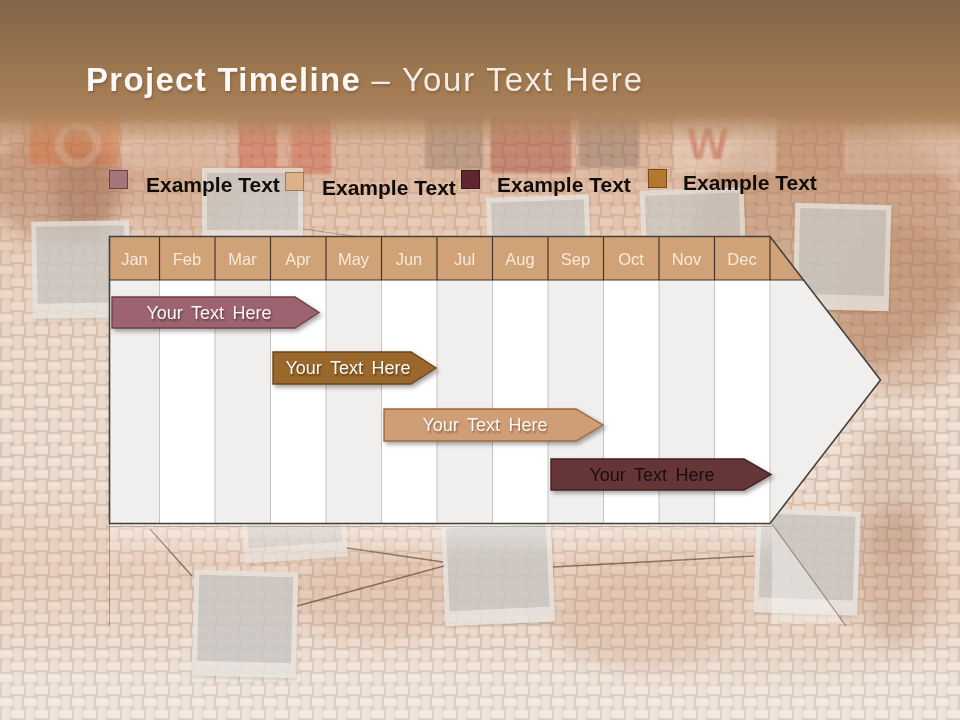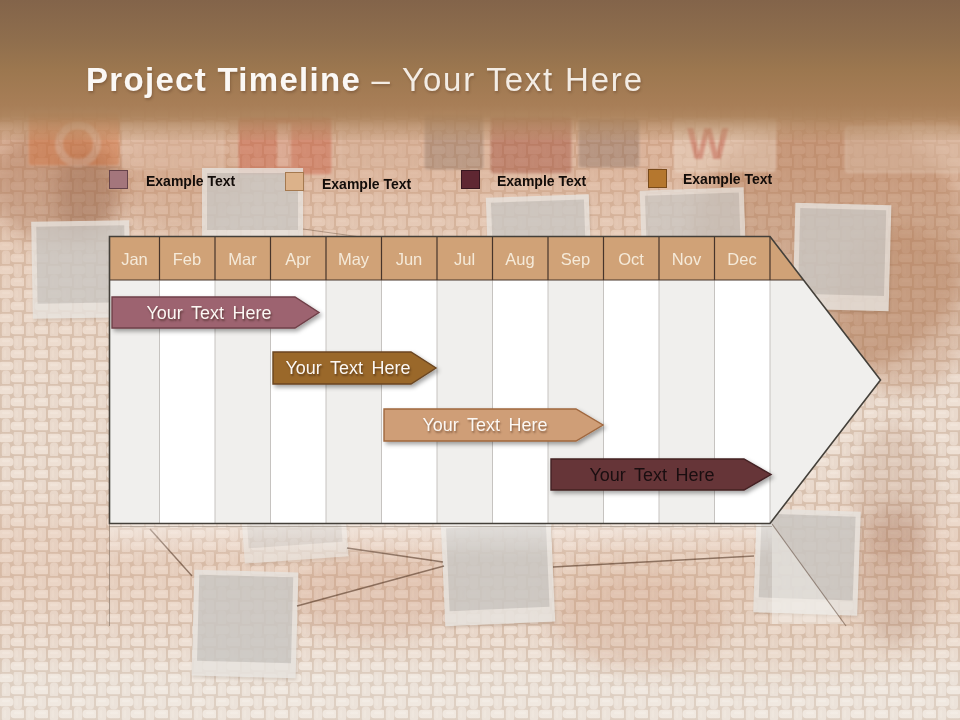--- a/index.html
+++ b/index.html
@@ -23,21 +23,21 @@
       rgba(240,231,222,0.28) 680px,
       rgba(242,234,226,0.30) 720px);}
   .blob{border-radius:50%;filter:blur(9px);z-index:1;}
   .letter{z-index:2;filter:blur(1.2px);border-radius:4px;}
   .frame{z-index:2;background:#e7e3de;box-shadow:1px 2px 3px rgba(90,60,40,.18);
          padding:5px 5px 15px 5px;box-sizing:border-box;}
   .frame .ph{width:100%;height:100%;background:#cac7c3;}
   #lines{left:0;top:0;z-index:2;}
   #chart{left:108px;top:234px;z-index:3;}
   .leg-sq{width:19px;height:19px;z-index:4;box-sizing:border-box;}
-  .leg-tx{z-index:4;font-size:14px;font-weight:bold;color:#120c09;}
+  .leg-tx{z-index:4;font-size:21px;font-weight:bold;color:#120c09;}
   #header{left:0;top:0;width:960px;height:140px;z-index:5;
     background:linear-gradient(180deg,
       #83644a 0px,#8f6e4d 40px,#9c774f 70px,#a87e57 105px,
       rgba(169,128,88,0.90) 116px,rgba(178,140,100,0.40) 132px,
       rgba(185,150,112,0) 148px);}
   #title{left:64px;top:61px;z-index:6;font-size:33px;letter-spacing:1.3px;color:#fbf8f5;font-weight:bold;
          text-shadow:1px 1.5px 2.5px rgba(80,50,30,0.32);white-space:nowrap;margin-left:22px;}
   #title .lt{font-weight:normal;color:#f3ece4;letter-spacing:1.8px;}
   .axline{z-index:3;}
 </style>

